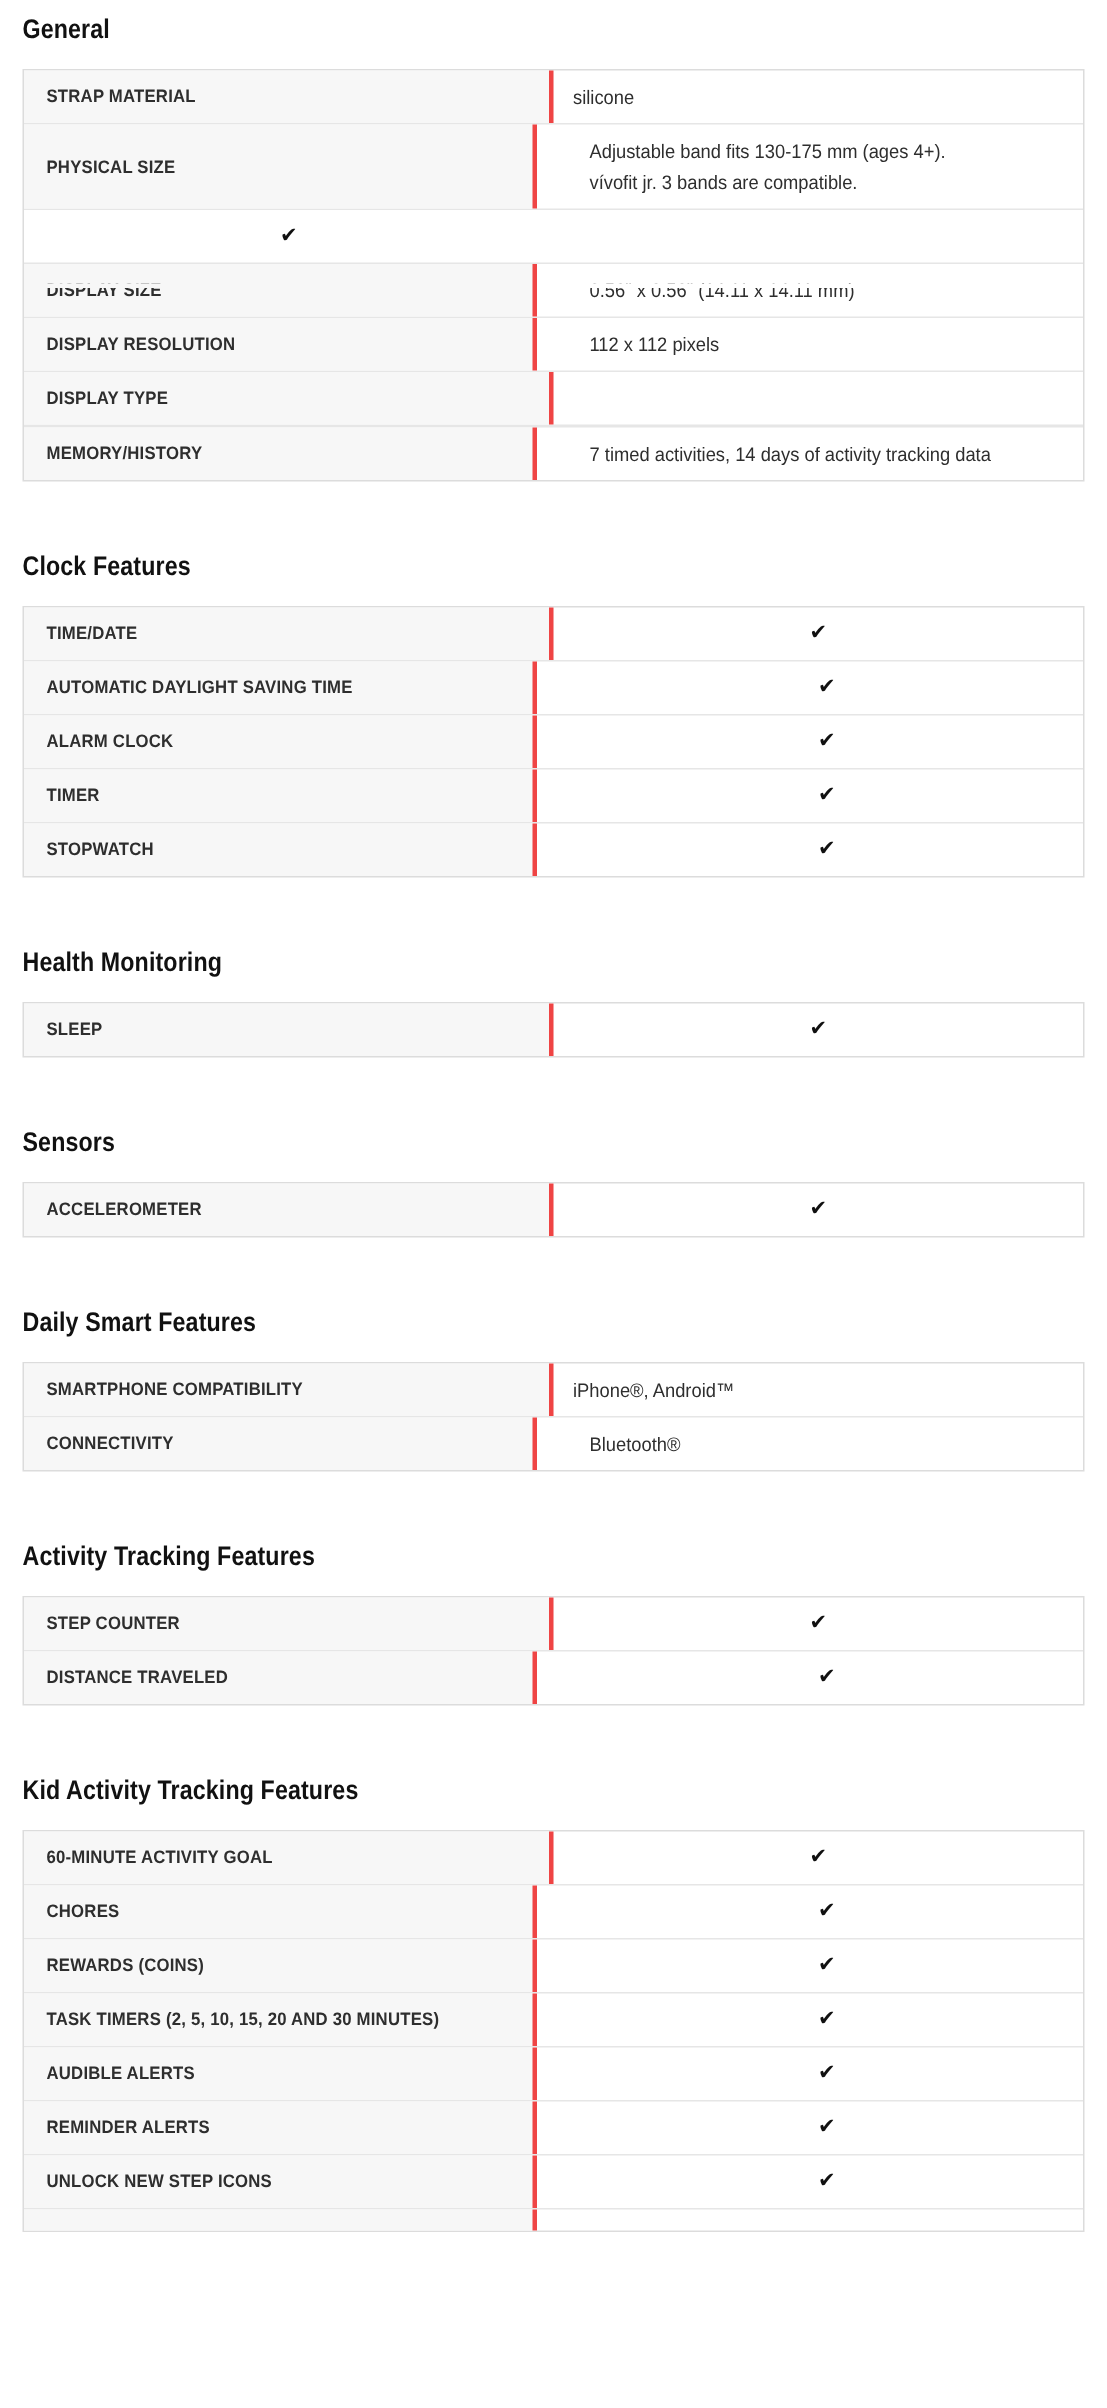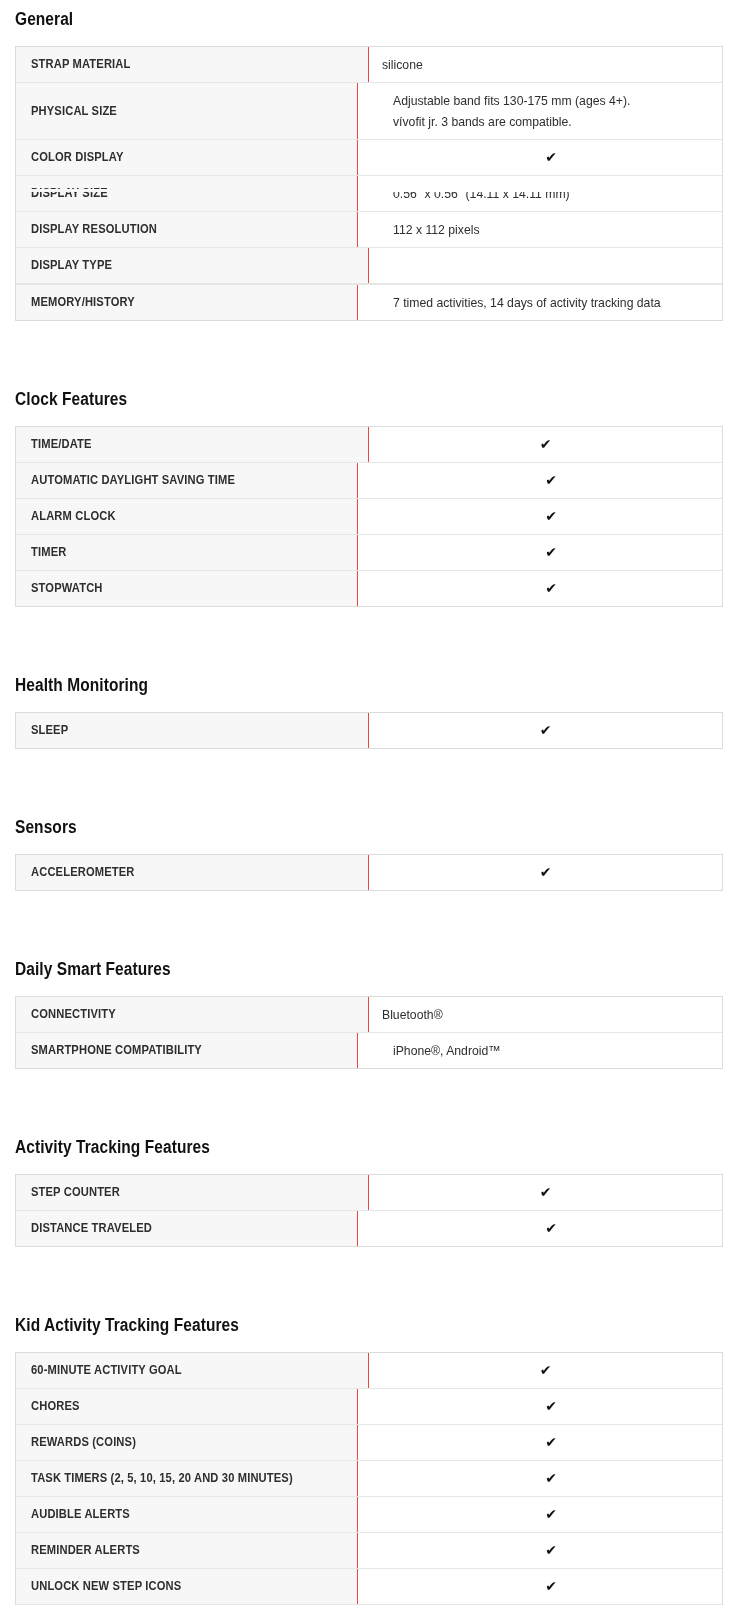--- a/index.html
+++ b/index.html
@@ -12,21 +12,21 @@
     min-height: 1605px;
     font-family: "Liberation Sans", sans-serif;
     color: #2e2e2e;
     -webkit-font-smoothing: antialiased;
   }
   .page {
     padding: 9px 15px 24px 15px;
     box-sizing: border-box;
   }
   .spec-section + .spec-section {
-    margin-top: 68px;
+    margin-top: 46px;
   }
   .section-title {
     font-size: 18px;
     font-weight: 700;
     color: #111111;
     margin: 0 0 16px 0;
     transform: scaleX(0.86);
     transform-origin: 0 50%;
     white-space: nowrap;
     letter-spacing: 0.1px;
@@ -39,21 +39,21 @@
     align-items: stretch;
   }
   .spec-row + .spec-row {
     border-top: 1px solid #e6e6e6;
     gap: 22px;
   }
   .cell-label {
     width: 50%;
     box-sizing: border-box;
     background: #f7f7f7;
-    border-right: 1px solid #ef4444;
+    border-right: 3px solid #ef4444;
     padding: 7px 10px 7px 15px;
     display: flex;
     align-items: center;
   }
   .label-text {
     font-size: 12px;
     font-weight: 700;
     line-height: 21px;
     color: #2e2e2e;
     letter-spacing: 0.15px;
@@ -141,23 +141,20 @@
           <div class="spec-row">
             <div class="cell-label">
               <span class="label-text">PHYSICAL SIZE</span>
             </div>
             <div class="cell-value">
               <span class="value-line">Adjustable band fits 130-175 mm (ages 4+).</span>
               <span class="value-line">vívofit jr. 3 bands are compatible.</span>
             </div>
           </div>
           <div class="spec-row">
-            <div class="cell-label">
-              <span class="label-text">COLOR DISPLAY</span>
-            </div>
             <div class="cell-value center">
               <span class="check-icon">✔</span>
             </div>
           </div>
           <div class="spec-row">
             <div class="cell-label">
               <span class="label-text clip-band">DISPLAY SIZE</span>
             </div>
             <div class="cell-value">
               <span class="value-line clip-band band-white">0.56" x 0.56" (14.11 x 14.11 mm)</span>
@@ -257,32 +254,32 @@
               <span class="check-icon">✔</span>
             </div>
           </div>
         </div>
       </section>
       <section class="spec-section">
         <h2 class="section-title">Daily Smart Features</h2>
         <div class="spec-table">
           <div class="spec-row">
             <div class="cell-label">
+              <span class="label-text">SMARTPHONE COMPATIBILITY</span>
+            </div>
+            <div class="cell-value">
+              <span class="value-line">iPhone®, Android™</span>
+            </div>
+          </div>
+          <div class="spec-row">
+            <div class="cell-label">
               <span class="label-text">CONNECTIVITY</span>
             </div>
             <div class="cell-value">
               <span class="value-line">Bluetooth®</span>
-            </div>
-          </div>
-          <div class="spec-row">
-            <div class="cell-label">
-              <span class="label-text">SMARTPHONE COMPATIBILITY</span>
-            </div>
-            <div class="cell-value">
-              <span class="value-line">iPhone®, Android™</span>
             </div>
           </div>
         </div>
       </section>
       <section class="spec-section">
         <h2 class="section-title">Activity Tracking Features</h2>
         <div class="spec-table">
           <div class="spec-row">
             <div class="cell-label">
               <span class="label-text">STEP COUNTER</span>

